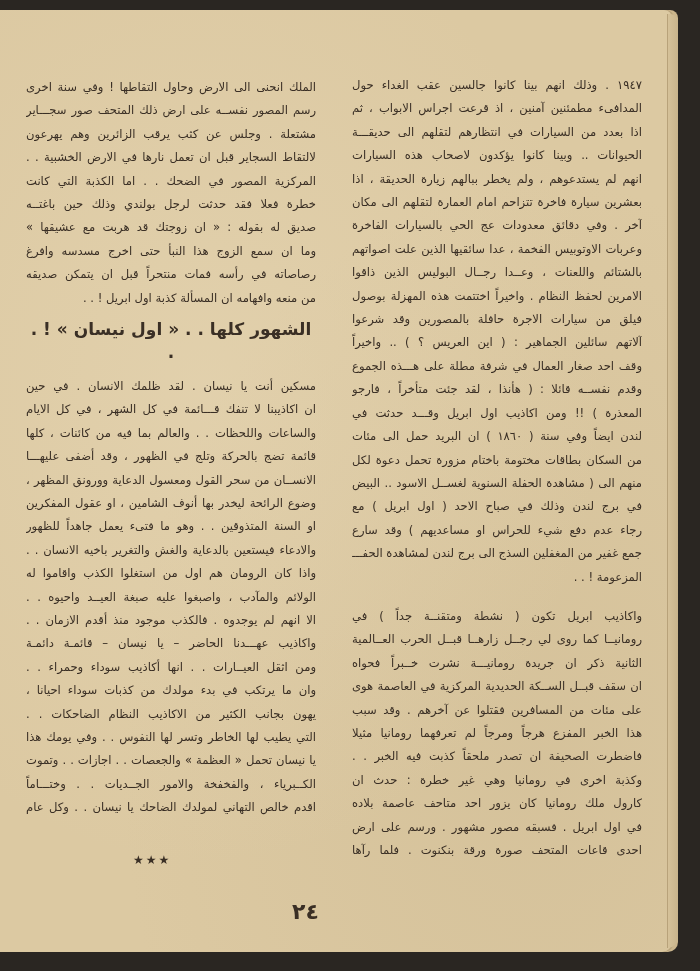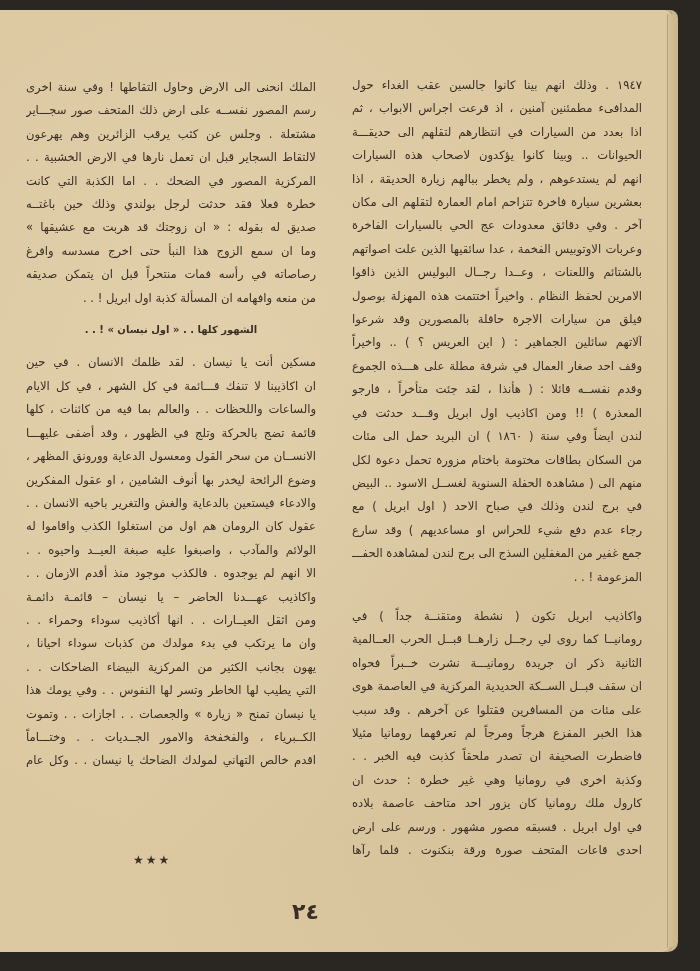--- a/index.html
+++ b/index.html
@@ -36,21 +36,21 @@
   .col-right { left: 352px; width: 290px; }
   .col-left  { left: 26px;  width: 290px; top: 66px; }
   .line {
     display: block; white-space: nowrap; overflow: hidden;
     text-align-last: justify; text-align: justify;
   }
   .line.last { text-align-last: right; }
   .para-gap { height: 16px; }
   .heading {
     display: block; text-align: center; font-weight: bold;
-    font-size: 10px; margin: 8px 0 10px 0;
+    font-size: 17px; margin: 8px 0 10px 0;
   }
   .stars {
     position: absolute; left: 133px; top: 843px;
     color: #3a2f25; font-size: 12px; letter-spacing: 2px;
   }
   .page-number {
     position: absolute; left: 292px; top: 889px;
     color: #3a2f25; font-size: 22px; font-weight: bold;
     direction: rtl;
   }
@@ -118,30 +118,31 @@
 
     <span class="heading">الشهور كلها . . « اول نيسان » ! . .</span>
 
     <div>
       <span class="line">مسكين أنت يا نيسان . لقد ظلمك الانسان . في حين</span>
       <span class="line">ان اكاذيبنا لا تنفك قـــائمة في كل الشهر ، في كل الايام</span>
       <span class="line">والساعات واللحظات . . والعالم بما فيه من كائنات ، كلها</span>
       <span class="line">قائمة تضج بالحركة وتلج في الظهور ، وقد أضفى عليهـــا</span>
       <span class="line">الانســان من سحر القول ومعسول الدعاية وورونق المظهر ،</span>
       <span class="line">وضوع الرائحة ليخدر بها أنوف الشامين ، او عقول المفكرين</span>
+      <span class="line">او السنة المتذوقين . . وهو ما فتىء يعمل جاهداً للظهور</span>
       <span class="line">والادعاء فيستعين بالدعاية والغش والتغرير باخيه الانسان . .</span>
-      <span class="line">عقول كان الرومان هم اول من استغلوا الكذب واقاموا له</span>
+      <span class="line">واذا كان الرومان هم اول من استغلوا الكذب واقاموا له</span>
       <span class="line">الولائم والمآدب ، واصبغوا عليه صبغة العيــد واحيوه . .</span>
       <span class="line">الا انهم لم يوجدوه . فالكذب موجود منذ أقدم الازمان . .</span>
       <span class="line">واكاذيب عهـــدنا الحاضر – يا نيسان – قائمـة دائمـة</span>
       <span class="line">ومن اثقل العيــارات . . انها أكاذيب سوداء وحمراء . .</span>
       <span class="line">وان ما يرتكب في بدء مولدك من كذبات سوداء احيانا ،</span>
-      <span class="line">يهون بجانب الكثير من المركزية البيضاء الضاحكات . .</span>
+      <span class="line">يهون بجانب الكثير من الاكاذيب النظام الضاحكات . .</span>
       <span class="line">التي يطيب لها الخاطر وتسر لها النفوس . . وفي يومك هذا</span>
-      <span class="line">يا نيسان تمنح « زيارة » والجعصات . . اجازات . . وتموت</span>
+      <span class="line">يا نيسان تحمل « العظمة » والجعصات . . اجازات . . وتموت</span>
       <span class="line">الكــبرياء ، والفخفخة والامور الجــديات . . وختـــاماً</span>
       <span class="line">اقدم خالص التهاني لمولدك الضاحك يا نيسان . . وكل عام</span>
     </div>
   </div>
 
   <div class="stars">★★★</div>
   <div class="page-number">٢٤</div>
 </div>
 
 </body></html>

